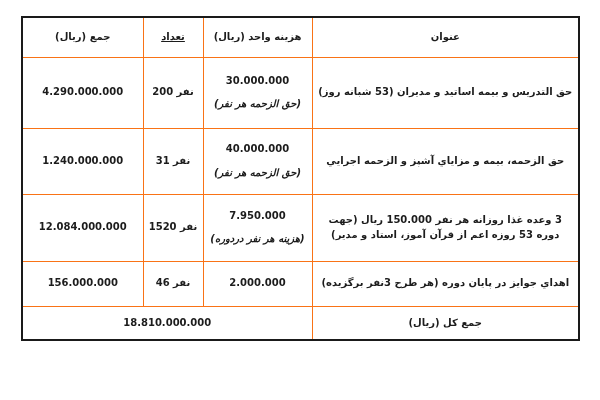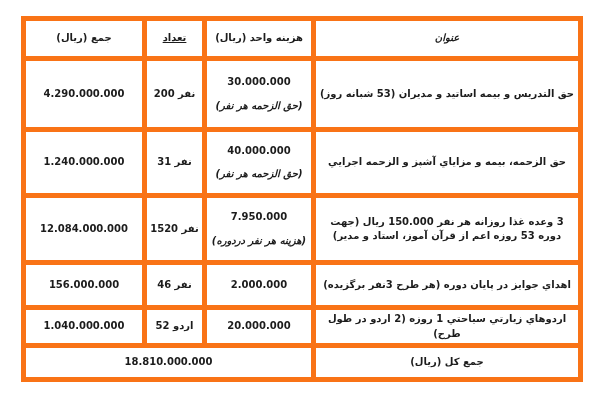--- a/index.html
+++ b/index.html
@@ -17,29 +17,29 @@
   table.budget {
     position: absolute;
     left: 21px; top: 16px;
     width: 559px;
     border-collapse: collapse;
     table-layout: fixed;
     border: 2px solid #1a1a1a;
     color: #1c1c1c;
   }
   table.budget td, table.budget th {
-    border: 5px solid #f97316;
+    border: 1px solid #f97316;
     font-weight: bold;
     font-size: 10px;
     text-align: center;
     vertical-align: middle;
     padding: 2px 3px;
     line-height: 1.45;
   }
-  th.col-title  { width: 267px; font-style: italic; }
+  th.col-title  { width: 267px; }
   th.col-unit   { width: 109px; }
   th.col-count  { width: 60px; text-decoration: underline;  }
   th.col-total  { width: 121px; }
 
   tr.hdr    { height: 40px; }
   tr.row-0  { height: 71px; }
   tr.row-1  { height: 66px; }
   tr.row-2  { height: 67px; }
   tr.row-3  { height: 45px; }
   tr.row-4  { height: 38px; }
@@ -108,29 +108,20 @@
       <tr class="row-3">
         <td class="cell-title">اهداي جوايز در پايان دوره (هر طرح 3نفر برگزيده)</td>
         <td class="cell-unit">
           <div class="unit-value">2.000.000</div>
 
         </td>
         <td class="cell-count">46 نفر</td>
         <td class="cell-total">156.000.000</td>
       </tr>
 
-      <tr class="row-4">
-        <td class="cell-title">اردوهاي زيارتي سياحتي 1 روزه (2 اردو در طول طرح)</td>
-        <td class="cell-unit">
-          <div class="unit-value">20.000.000</div>
-
-        </td>
-        <td class="cell-count">52 اردو</td>
-        <td class="cell-total">1.040.000.000</td>
-      </tr>
 
       <tr class="ftr">
         <td class="cell-grand-label">جمع كل (ريال)</td>
         <td class="cell-grand" colspan="3">18.810.000.000</td>
       </tr>
     </tbody>
   </table>
 </div>
 
 </body></html>

